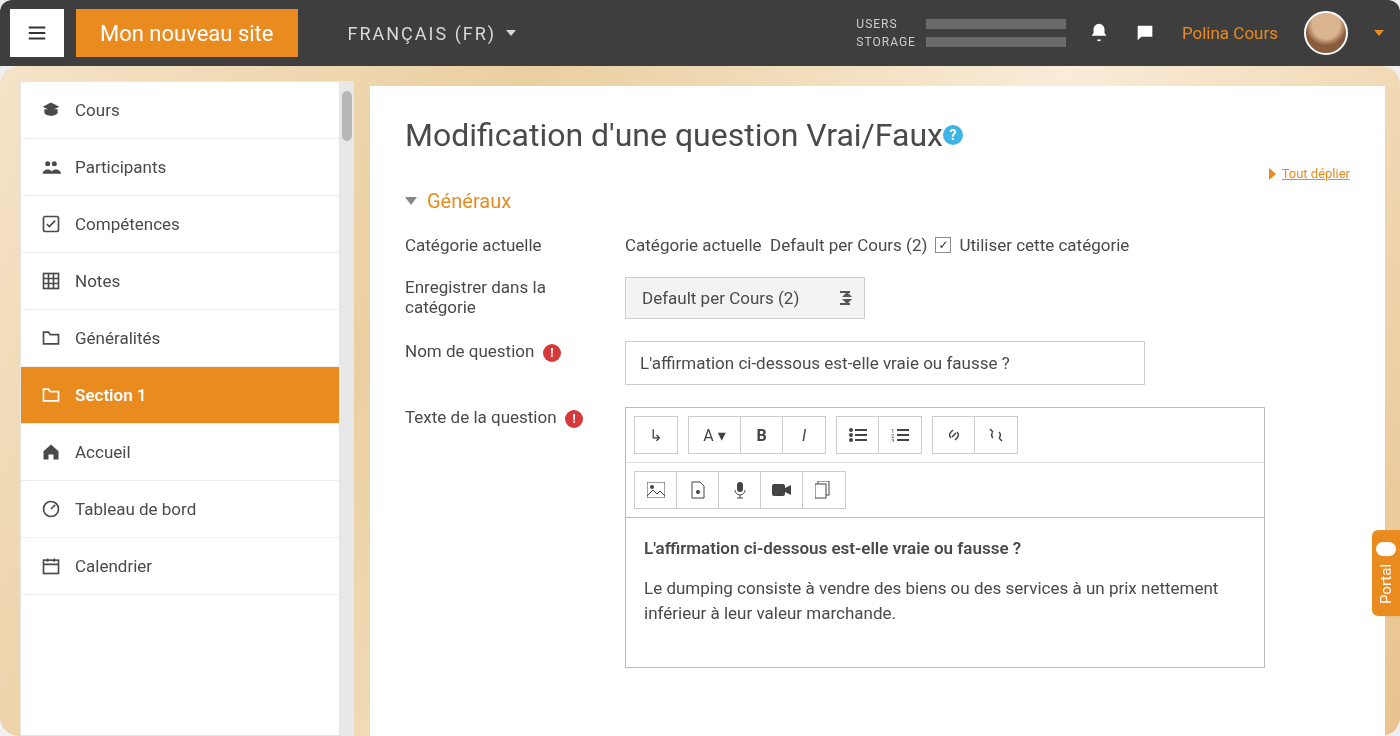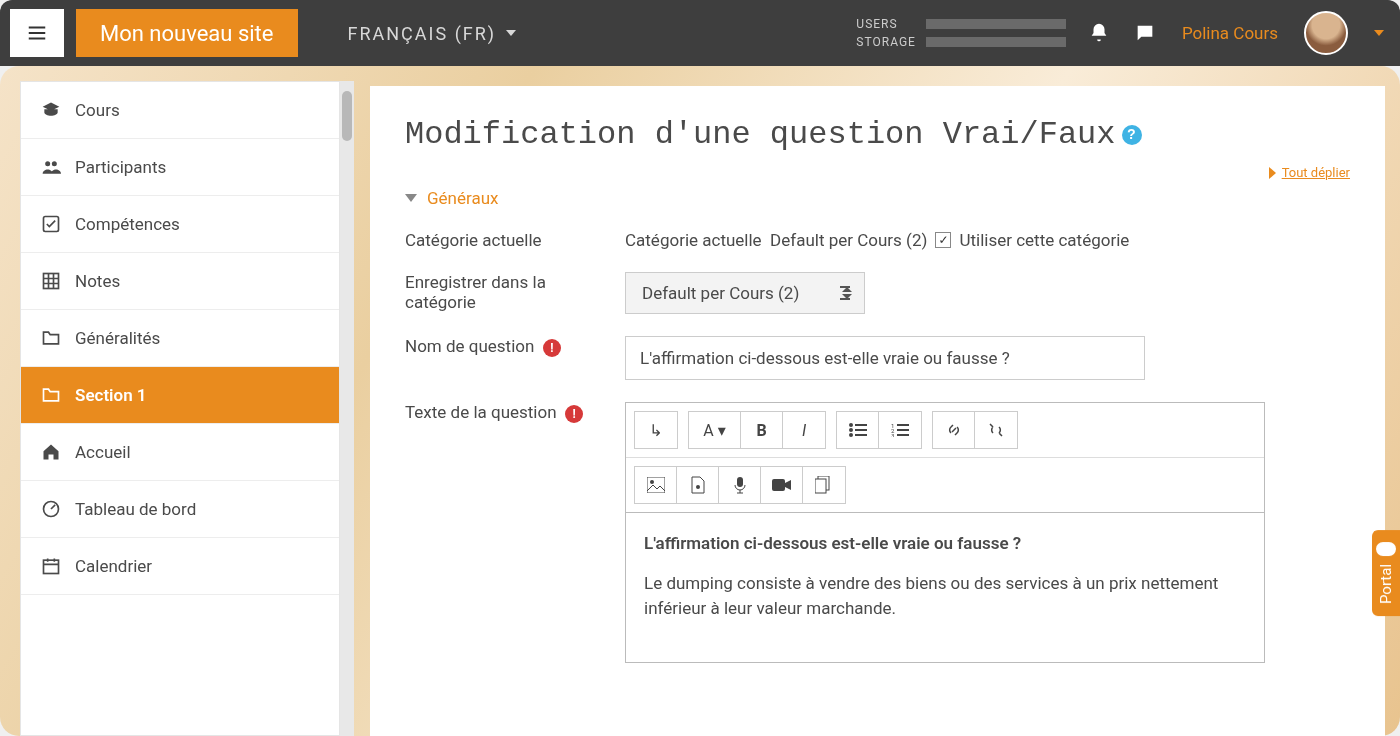--- a/index.html
+++ b/index.html
@@ -152,22 +152,20 @@
       height: 100%;
       padding: 30px 35px;
       overflow: hidden;
     }
     .page-title {
       font-size: 32px;
       color: #4a4a4a;
       font-weight: 400;
       display: flex;
       align-items: center;
-      gap: 6px;
-      font-family: Liberation Mono, monospace;
     }
     .help-circle {
       width: 20px; height: 20px; border-radius: 50%;
       background: #3fb3e4; color:#fff; font-size:14px; font-weight:bold;
       display:flex; align-items:center; justify-content:center;
     }
     .expand-all {
       text-align: right;
       color: #e98b1e;
       font-size: 13px;
@@ -181,21 +179,21 @@
     .section-head {
       display:flex; align-items:center; gap:10px;
       margin-top: 8px;
       cursor: pointer;
     }
     .section-head .tri {
       width:0;height:0;border-left:6px solid transparent;border-right:6px solid transparent;border-top:8px solid #888;
     }
     .section-head h2 {
       color: #e98b1e;
-      font-size: 17px;
+      font-size: 20px;
       font-weight: 400;
     }
     .form-row {
       display: flex;
       margin-top: 22px;
     }
     .form-label {
       width: 220px;
       font-size: 17px;
       color: #4a4a4a;

